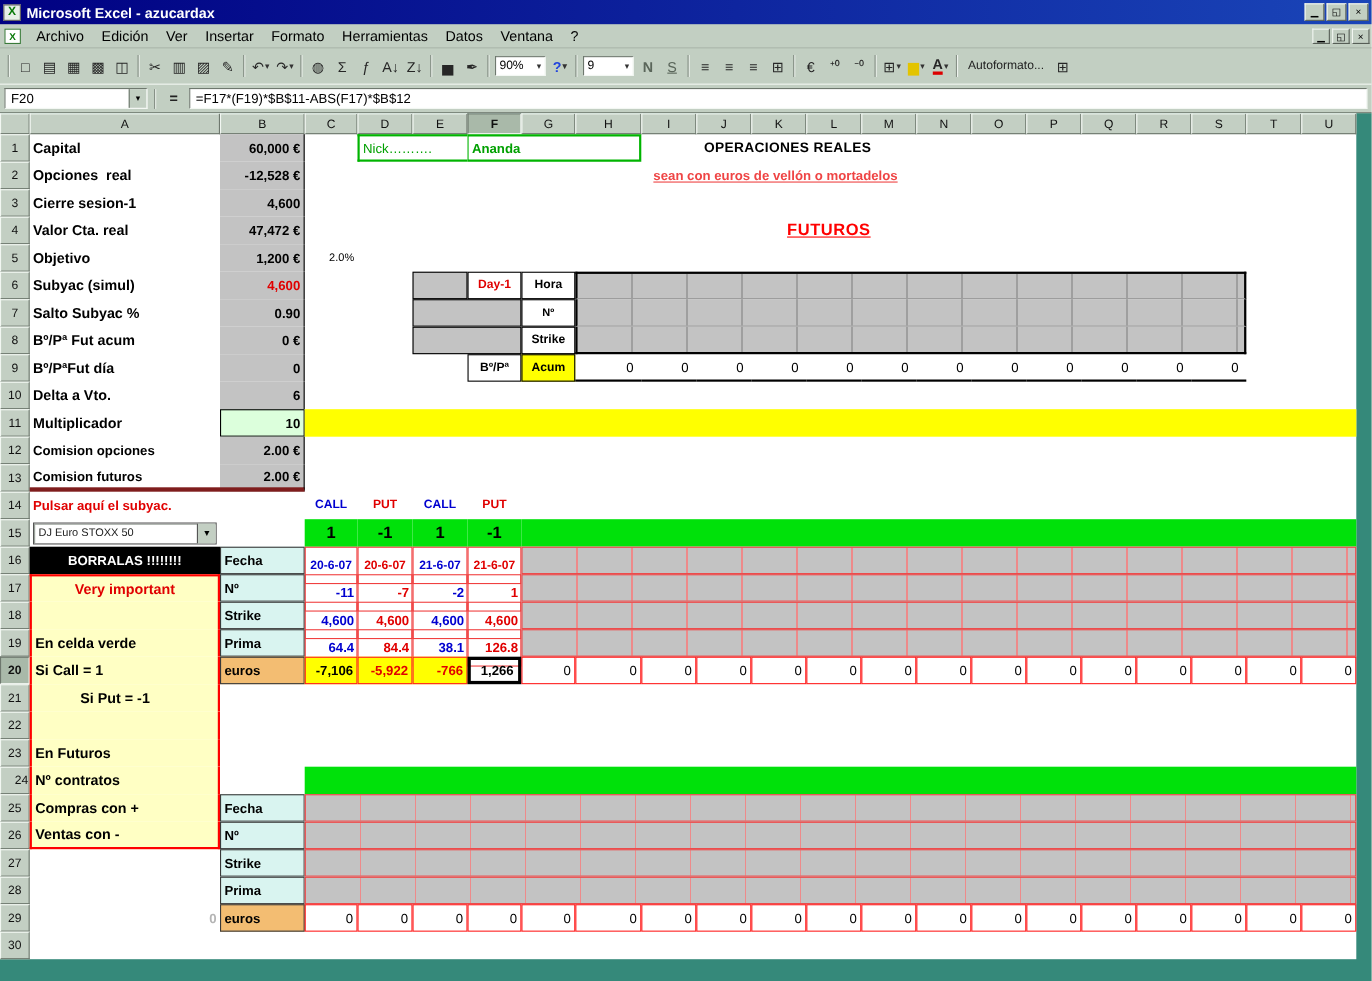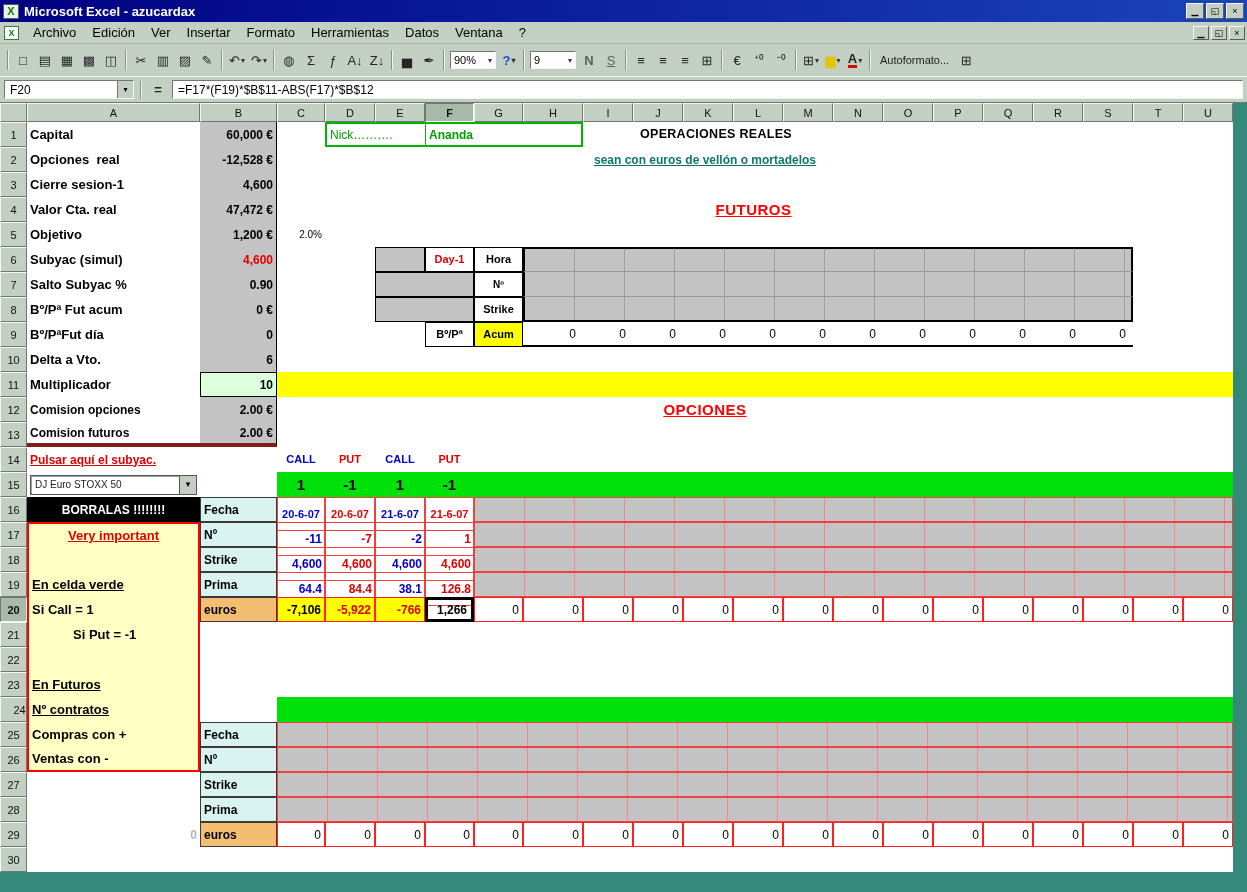--- a/index.html
+++ b/index.html
@@ -42,21 +42,21 @@
   .eq-btn { width:20px; height:19px; display:flex; align-items:center; justify-content:center; font-size:13px; font-weight:bold; color:#222; margin-right:4px; }
   .formula-field { flex:1; height:19px; background:#fff; border-top:1px solid #6e786e; border-left:1px solid #6e786e; border-right:1px solid #f2f7f2; border-bottom:1px solid #f2f7f2; display:flex; align-items:center; padding-left:5px; font-size:12px; white-space:pre; }
 
   
   .workspace { flex:1; background:#35897a; overflow:hidden; }
   .grid { display:grid; background:#fff; width:1233px; }
   .hdr { background:#c3cfc3; border-top:1px solid #f2f7f2; border-left:1px solid #f2f7f2; border-right:1px solid #6e786e; border-bottom:1px solid #6e786e; display:flex; align-items:center; justify-content:center; font-size:11px; color:#111; overflow:hidden; }
   .hdr.active { background:#a9b9a9; font-weight:bold; border-top-color:#6e786e; border-left-color:#6e786e; border-right-color:#f2f7f2; border-bottom-color:#f2f7f2; }
 
   .cell { display:flex; align-items:center; padding:0 3px; font-size:12px; line-height:1; overflow:hidden; white-space:pre; color:#000; }
-  .b { font-weight:bold; } .u { text-decoration:underline; }
+  .b { font-weight:bold; } .u { }
   .rt { justify-content:flex-end; } .ct { justify-content:center; }
   .f10{font-size:10px}.f11{font-size:11px}.f13{font-size:13px}.f15{font-size:15px}
   .red{color:#e00000}.blu{color:#0000cf}.grn{color:#00a000}.wt{color:#fff}.gry{color:#b4b4b4}
   .bgS{background:#c3c3c3}.bgY{background:#ffff00}.bgG{background:#00e10a}
   .bgC{background:#d9f4f0}.bgO{background:#f3bd72}.bgT{background:#000000}
   .bgPG{background:#dcffdc;border:1px solid #000}
   .vl{border-right:1px solid #000}
   .bl{border-bottom:4px solid #7f1d1d}
   .bk{border:1px solid #000}
   .bkt{border:1px solid #3a3a3a}
@@ -65,21 +65,21 @@
   .gbt{border-top:2px solid #000}
   .gbb{border-bottom:2px solid #000}
   .rb{border:1px solid #f04040;padding:16px 2px}
   .rb2{border:1px solid #ff2020}
   .grb{background:#c3c3c3;background-image:repeating-linear-gradient(to right,transparent 0 49px,#ee8a8a 49px 50px);border:1px solid #f04040}
   .sel{border:3px solid #000;padding-right:4px}
   .note{background:#ffffc4;border-left:2px solid #ff0000;border-right:2px solid #ff0000}
   .ntT{border-top:2px solid #ff0000}
   .ntB{border-bottom:2px solid #ff0000}
   .hred{color:#ff0000;font-weight:bold;font-size:15px;text-decoration:underline;letter-spacing:.5px}
-  .lnk{color:#0f766e;font-weight:bold;text-decoration:underline}
+  .lnk{color:#ef4444;font-weight:bold;text-decoration:underline}
   .padops{padding-left:57px;font-size:12.5px;letter-spacing:.3px}
   .gbl{border:2px solid #00b400;border-right:none}
   .gbr{border:2px solid #00b400;border-left:1px solid #00b400}
 
   .combo-host{padding:2px 3px}
   .combo{width:100%;height:20px;background:#fff;border:1px solid #555;display:flex;align-items:center;box-shadow:inset 1px 1px 0 #9aa39a;}
   .combo-text{flex:1;font-size:10px;padding-left:4px;color:#222;white-space:nowrap;overflow:hidden}
   .combo-arrow{width:17px;height:18px;background:#c3cfc3;border-left:1px solid #555;display:flex;align-items:center;justify-content:center;font-size:8px;color:#000}
 </style>
 </head>
@@ -355,21 +355,20 @@
       <div class="cell rt zu" style="grid-area: 10 / 18;">0</div>
       <div class="cell rt zu" style="grid-area: 10 / 19;">0</div>
       <div class="cell rt zu" style="grid-area: 10 / 20;">0</div>
       <div class="cell b f13" style="grid-area: 11 / 2;">Delta a Vto.</div>
       <div class="cell b rt bgS vl" style="grid-area: 11 / 3;">6</div>
       <div class="cell b f13" style="grid-area: 12 / 2;">Multiplicador</div>
       <div class="cell b rt bgPG" style="grid-area: 12 / 3;">10</div>
       <div class="cell bgY" style="grid-area: 12 / 4 / auto / span 19;"></div>
       <div class="cell b" style="grid-area: 13 / 2;">Comision opciones</div>
       <div class="cell b rt bgS vl" style="grid-area: 13 / 3;">2.00 €</div>
-      <div class="cell hred ct" style="grid-area: 13 / 4 / auto / span 17;">OPCIONES</div>
       <div class="cell b bl" style="grid-area: 14 / 2;">Comision futuros</div>
       <div class="cell b rt bgS vl bl" style="grid-area: 14 / 3;">2.00 €</div>
       <div class="cell red b u" style="grid-area: 15 / 2;">Pulsar aquí el subyac.</div>
       <div class="cell blu b ct f11" style="grid-area: 15 / 4;">CALL</div>
       <div class="cell red b ct f11" style="grid-area: 15 / 5;">PUT</div>
       <div class="cell blu b ct f11" style="grid-area: 15 / 6;">CALL</div>
       <div class="cell red b ct f11" style="grid-area: 15 / 7;">PUT</div>
       <div class="cell combo-host" style="grid-area: 16 / 2;"><div class="combo"><span class="combo-text">DJ Euro STOXX 50</span><span class="combo-arrow">▼</span></div></div>
       <div class="cell bgG b ct f15" style="grid-area: 16 / 4;">1</div>
       <div class="cell bgG b ct f15" style="grid-area: 16 / 5;">-1</div>

